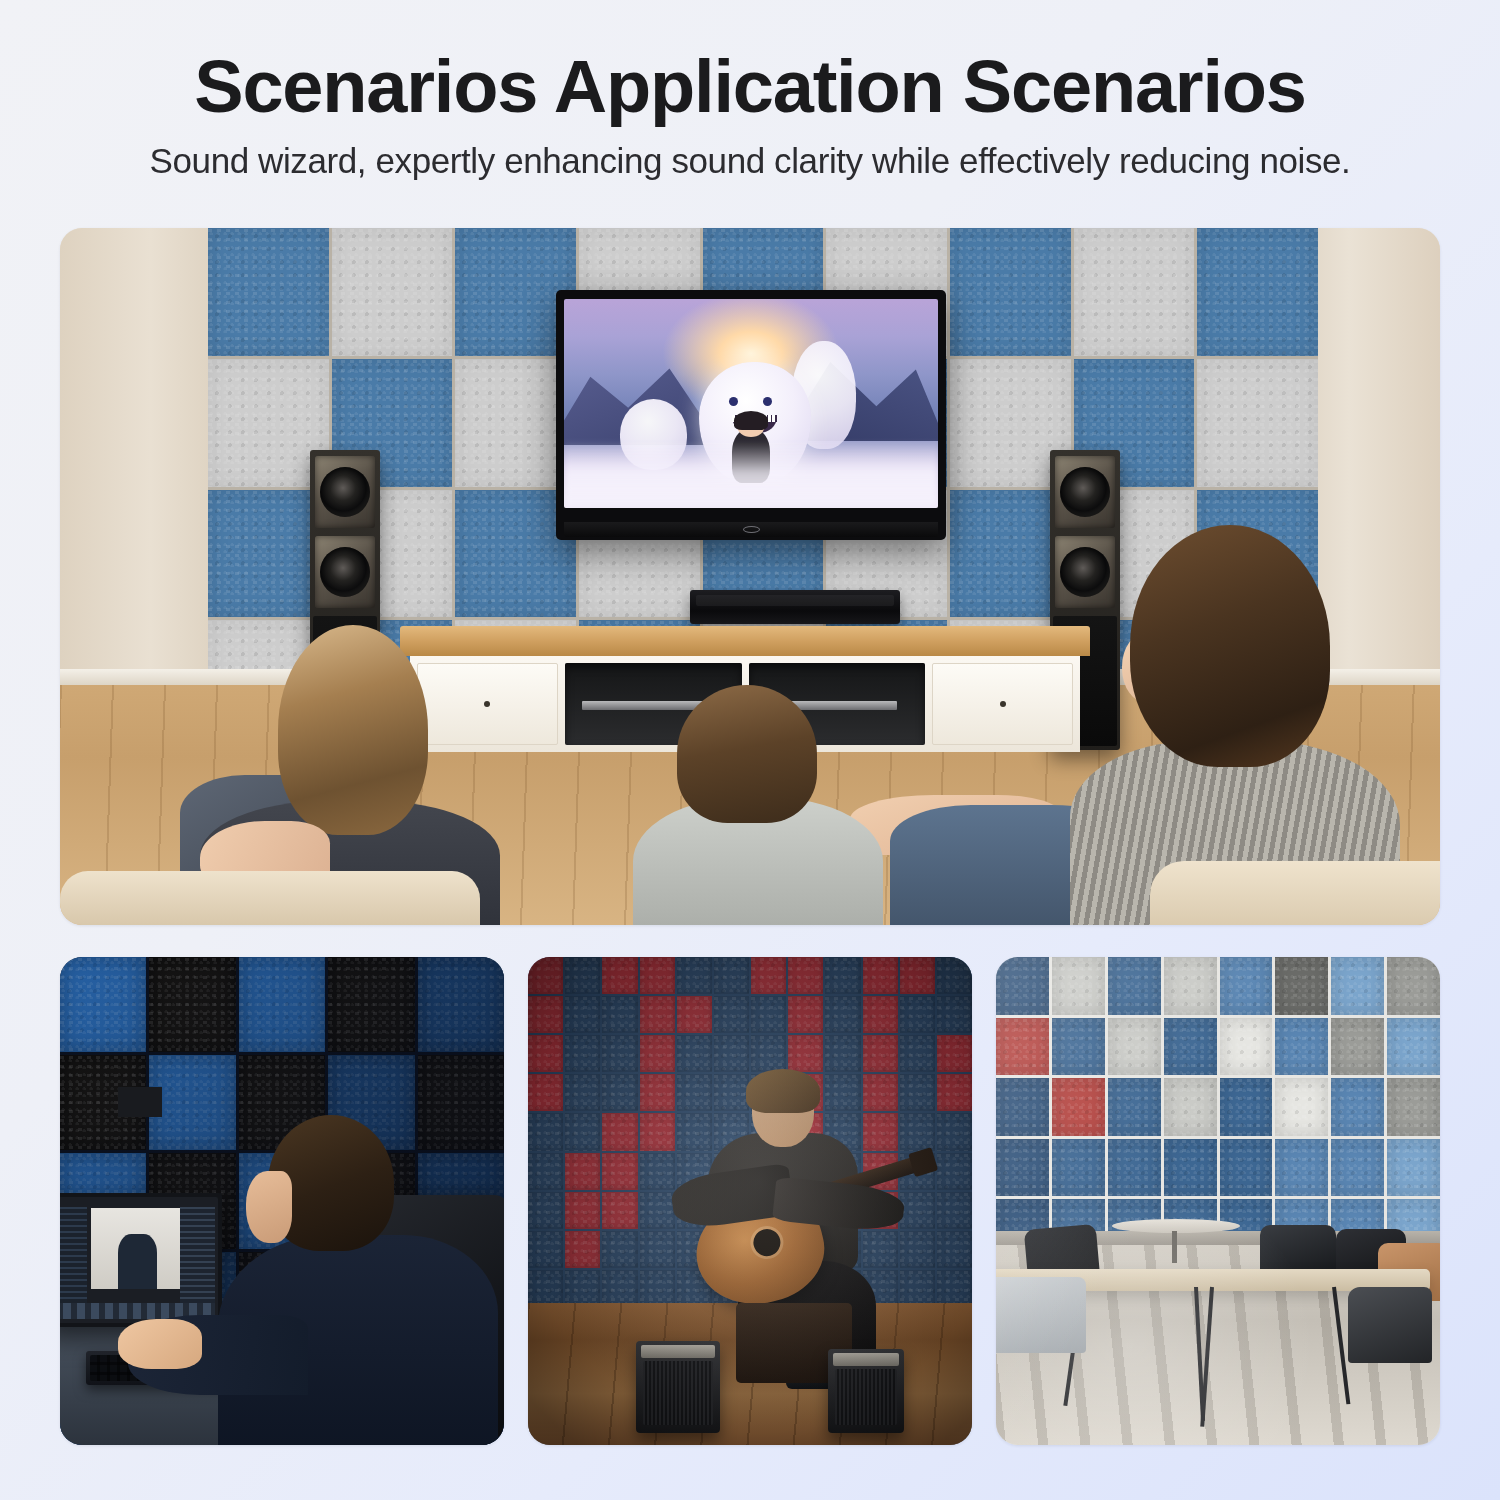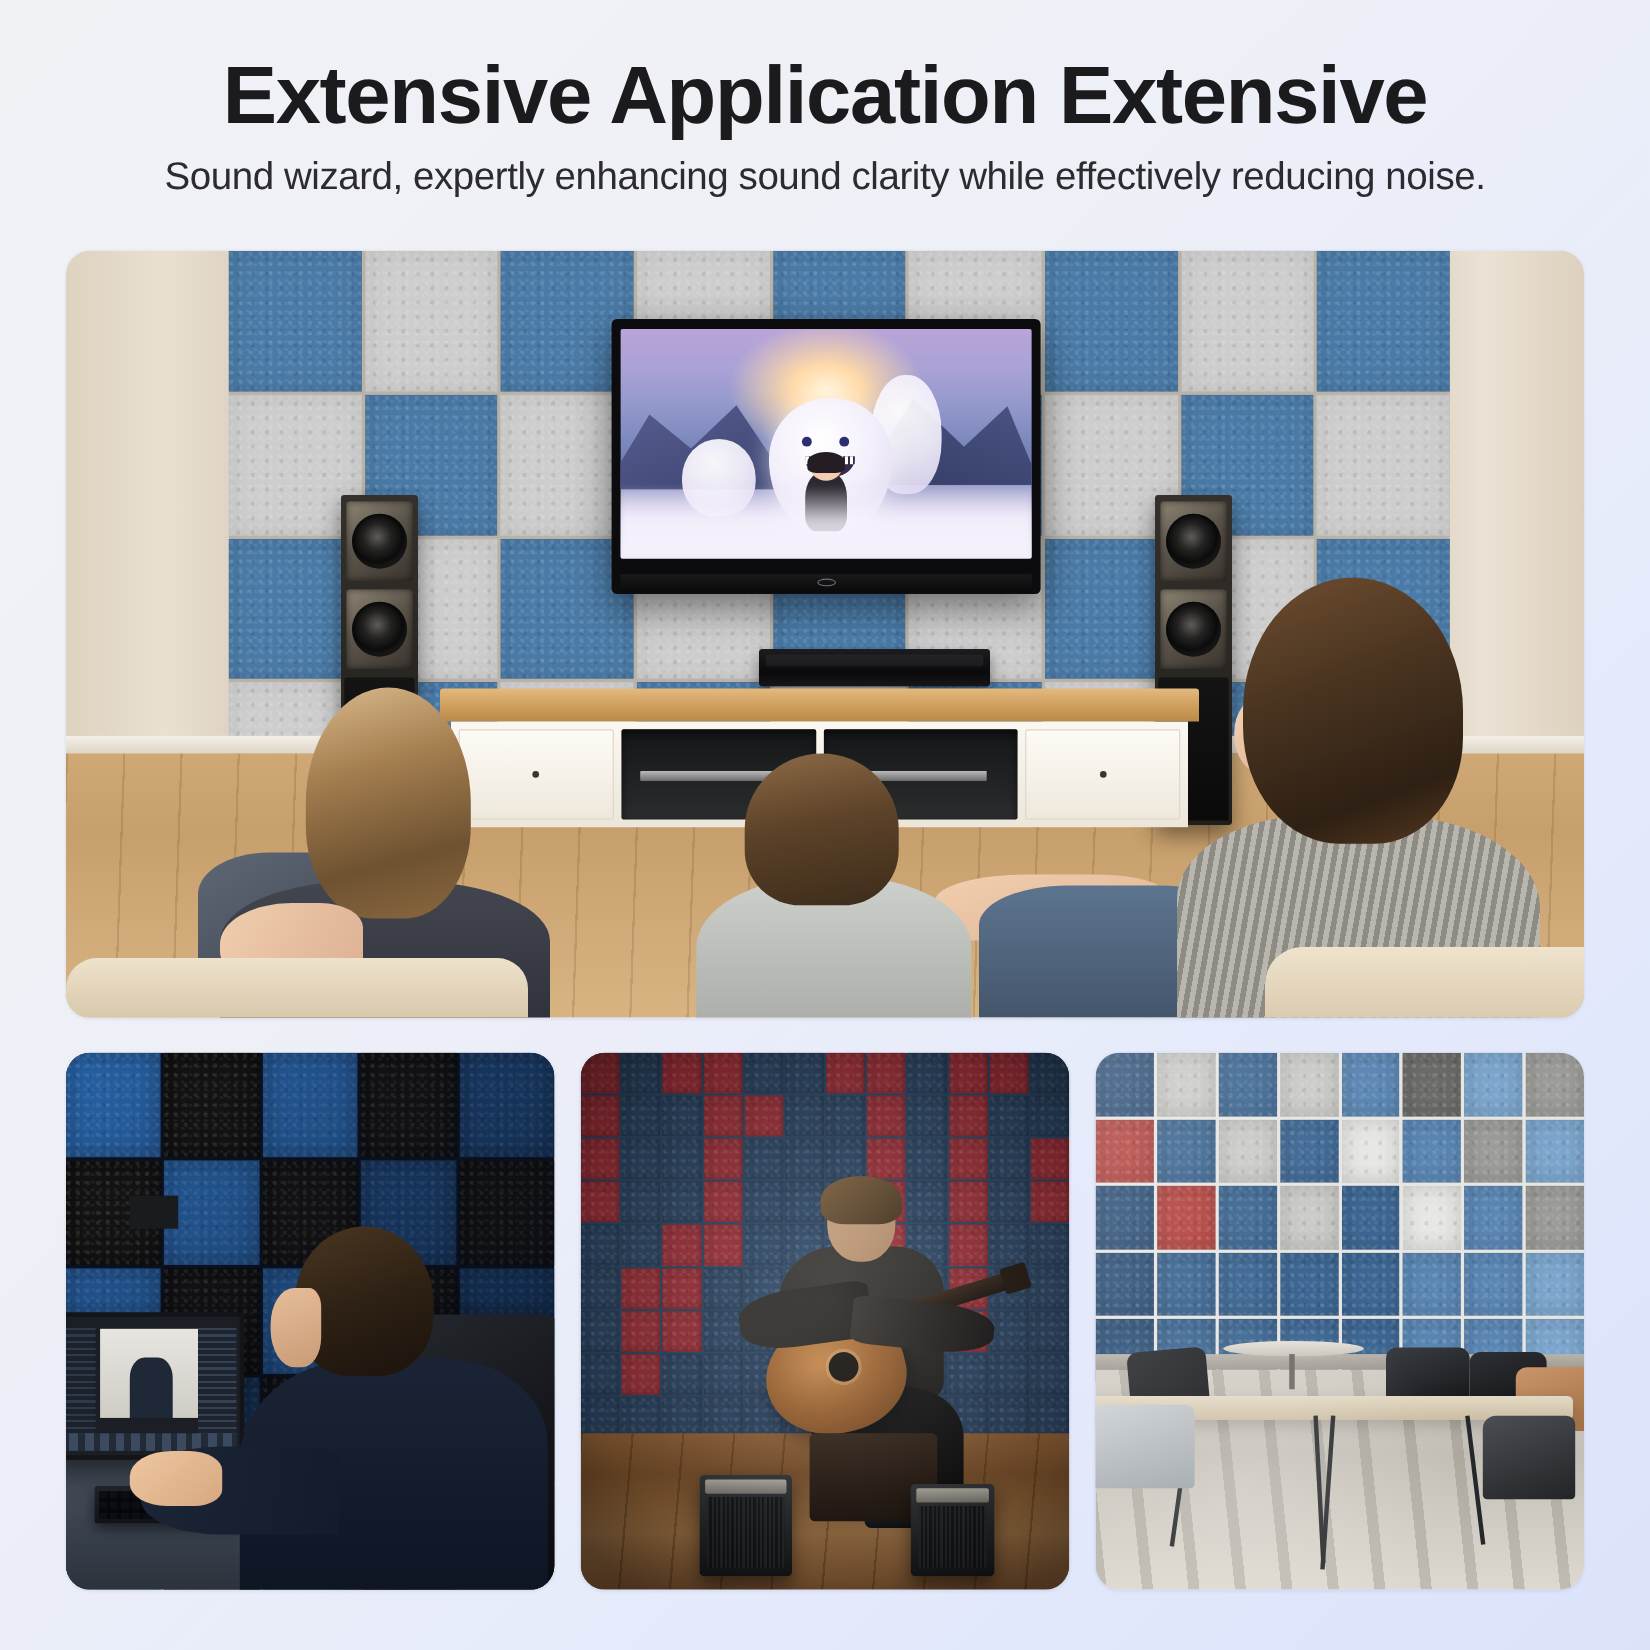--- a/index.html
+++ b/index.html
@@ -325,21 +325,21 @@
   .of-light { position:absolute; inset:0;
       background:linear-gradient(120deg, rgba(255,255,255,.20) 0%, rgba(255,255,255,0) 42%),
                  radial-gradient(ellipse 60% 50% at 30% 80%, rgba(255,255,255,.22), transparent 70%); }
 
   .pnl.sh { box-shadow:inset 0 0 18px rgba(0,0,0,.18); }
 </style>
 </head>
 <body>
 
 <div class="header">
-  <div class="title">Extensive Application Extensive</div>
+  <div class="title">Scenarios Application Scenarios</div>
   <div class="subtitle">Sound wizard, expertly enhancing sound clarity while effectively reducing noise.</div>
 </div>
 
 <div class="gallery">
 
   <div class="card hero">
     <div class="livingroom">
       <div class="lr-wall-left"></div>
       <div class="lr-wall-right"></div>
 

